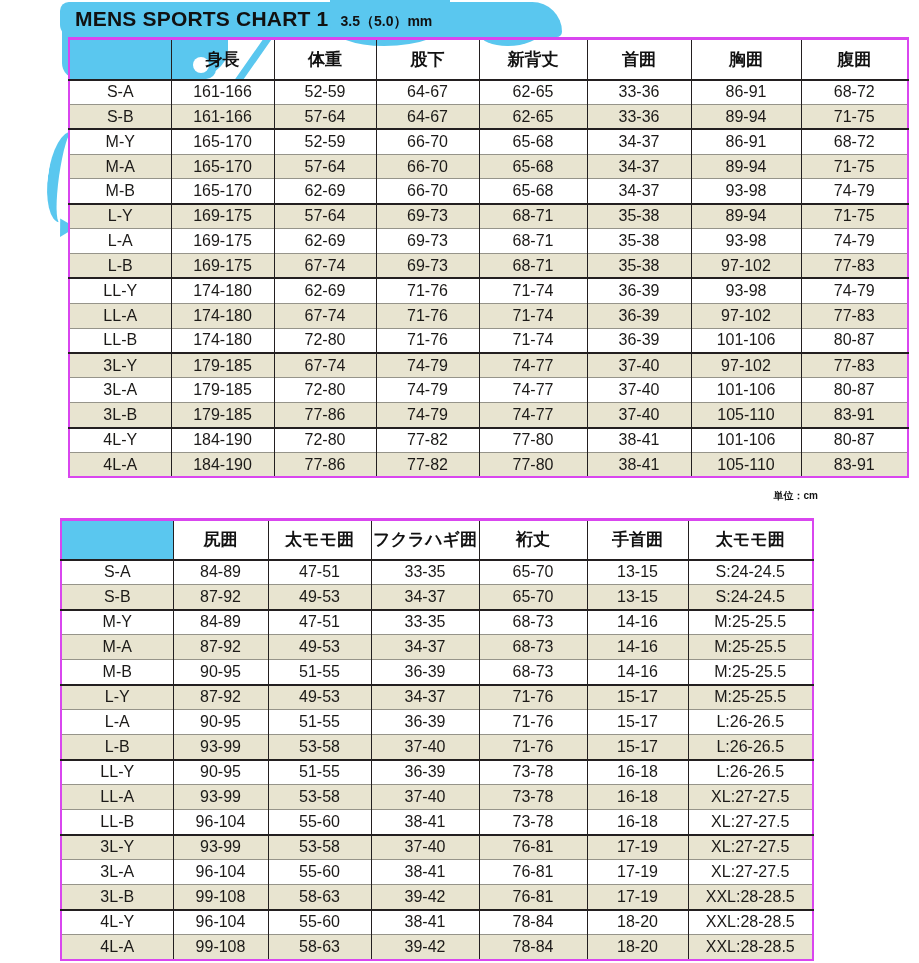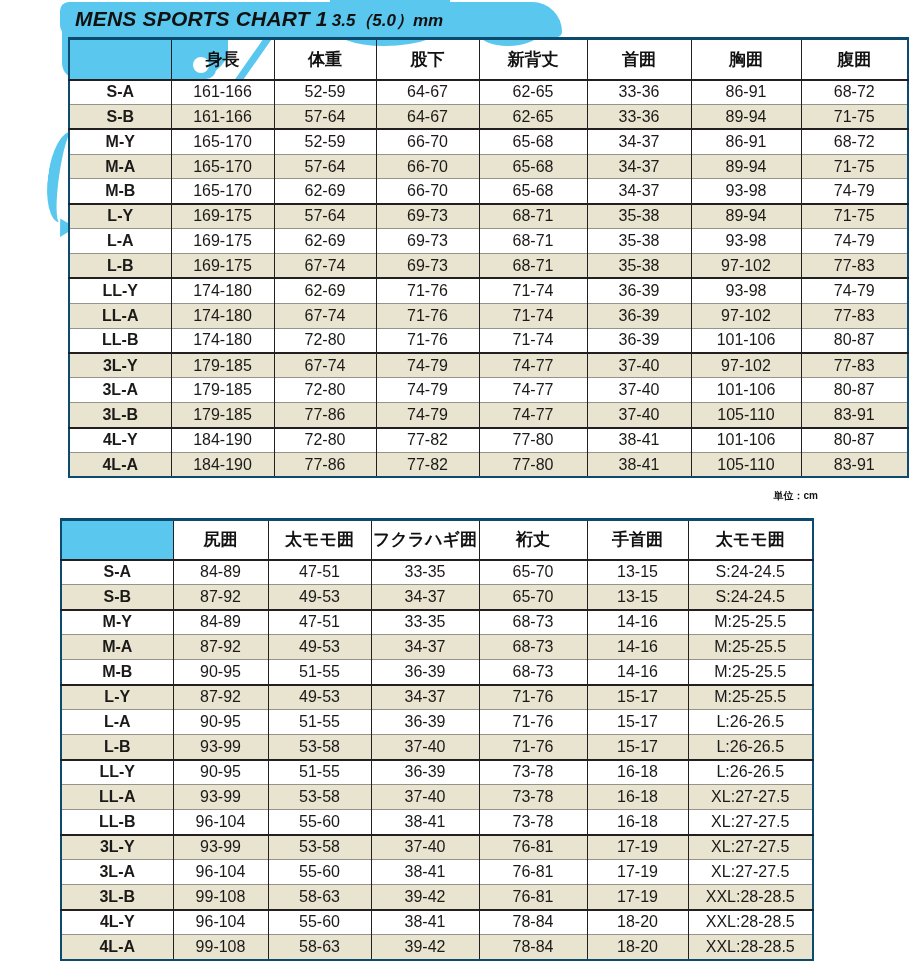--- a/index.html
+++ b/index.html
@@ -32,49 +32,49 @@
     transform:rotate(8deg);
   }
   .swoosh-tip { position:absolute; left:55px; top:222px; width:0; height:0; z-index:0;
     border-left:9px solid transparent; border-right:9px solid transparent;
     border-top:16px solid #5ac7ef; transform:rotate(30deg); }
   .bit1 { left:63px; top:620px; width:6px; height:50px; border-radius:3px 0 0 3px; }
   .bit2 { left:60px; top:687px; width:9px; height:27px; border-radius:5px 0 0 5px; }
 
   
   .title-bar { position:absolute; left:75px; top:7px; z-index:3;
-    display:flex; align-items:baseline; gap:4px; white-space:nowrap;font-style:italic; }
+    display:flex; align-items:baseline; gap:12px; white-space:nowrap; }
   .title-main { font-size:21px; font-weight:700; letter-spacing:0.2px; color:#111; }
-  .title-spec { font-size:17px; font-weight:600; color:#111; }
+  .title-spec { font-size:14px; font-weight:600; color:#111; }
 
   
   .unit-label { position:absolute; top:489px; right:101px; z-index:3;
     font-size:10px; font-weight:600; color:#111; }
 
   
   table { position:absolute; z-index:1; border-collapse:collapse; table-layout:fixed;
-    border:2px solid #0c4a6e; }
+    border:2px solid #d946ef; }
   .t1 { left:68px; top:37px; width:839px; border-top-width:3px; }
   .t2 { left:60px; top:518px; width:752px; border-top-width:3px; }
 
   th { height:41px; background:transparent; border:1px solid #231f20;
     border-bottom:2.5px solid #231f20; font-size:17px; font-weight:700;
     text-align:center; vertical-align:middle; color:#111; }
   .t2 th { height:40px; }
   .t2 th:first-child { background:#5ac7ef; }
   .t1 th:first-child { background:#5ac7ef; }
 
   td { height:24.87px; font-size:16px; text-align:center; vertical-align:middle;
     background:#ffffff; border-left:1px solid #231f20; border-right:1px solid #231f20;
     border-top:1px solid #96948a; color:#1c1a18; }
   .t2 td { height:25px; }
   tbody tr:first-child td { border-top:none; }
   tr.alt td { background:#e8e4d0; }
   tr.group-end td { border-bottom:2px solid #231f20; }
-  td.lbl { font-weight:700; }
+  td.lbl { font-weight:400; }
 </style>
 </head>
 <body>
 
 <div id="screen">
 
   <div class="splash blob-title"></div>
   <div class="splash blob-title-bump1"></div>
   <div class="splash blob-title-bump2"></div>
   <div class="splash blob-header-left"></div>

